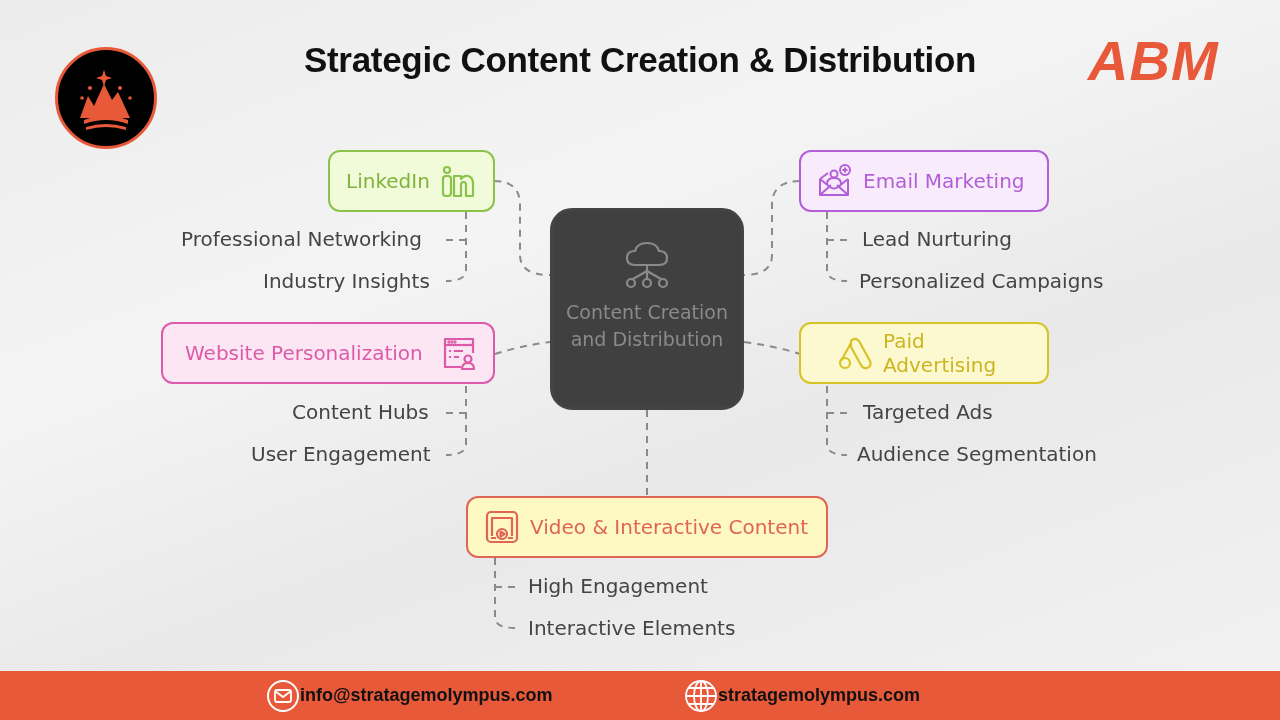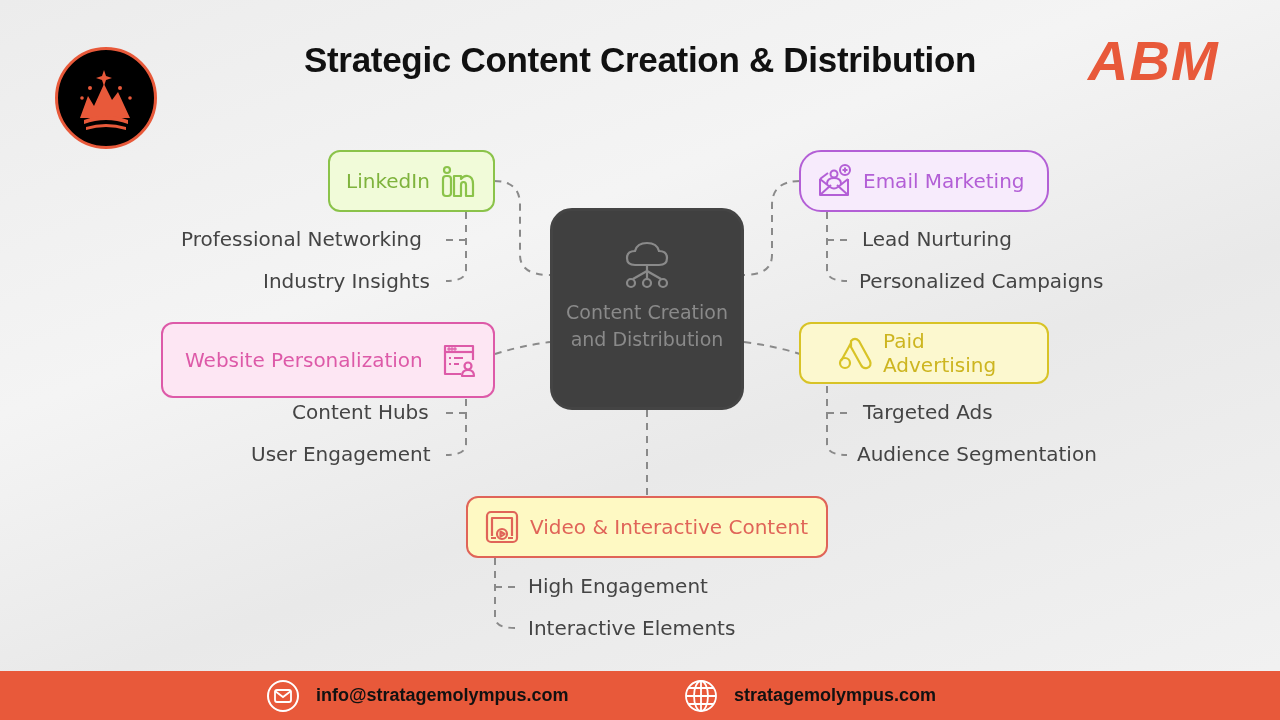--- a/index.html
+++ b/index.html
@@ -38,21 +38,21 @@
     display:flex; flex-direction:column; align-items:center; justify-content:flex-start;
   }
   .center .ctext {
     font-family:"DejaVu Sans", sans-serif; font-size:19px; color:#8a8a8a; text-align:center;
     line-height:27px; margin-top:4px; width:170px;
   }
   .footer {
     left:0; top:671px; width:1280px; height:49px; background:#e8593a;
   }
   .footer-item {
-    position:absolute; top:0; height:49px; display:flex; align-items:center; gap:16px;
+    position:absolute; top:0; height:49px; display:flex; align-items:center; 
     font-family:"Liberation Sans", sans-serif; font-weight:700; font-size:18px; color:#111;
   }
   svg.lines { position:absolute; left:0; top:0; }
 </style>
 </head>
 <body>
 
 <svg class="lines" width="1280" height="720">
   <g fill="none" stroke="#8a8a8a" stroke-width="2" stroke-dasharray="7 6">
 
@@ -119,39 +119,39 @@
     <g fill="none" stroke="#8bc34a" stroke-width="2.2" stroke-linejoin="round">
       <circle cx="7" cy="7" r="3"></circle>
       <rect x="3" y="13" width="8" height="20" rx="3"></rect>
       <path d="M14 33 L14 13 L21 13 L21 16 Q24 12 28 13 Q33 14 33 21 L33 33 L26 33 L26 22 Q26 19 23.5 19 Q21 19 21 22 L21 33 Z"></path>
     </g>
   </svg>
 </div>
 <div class="sub" style="left:181px;top:227px;">Professional Networking</div>
 <div class="sub" style="left:263px;top:269px;">Industry Insights</div>
 
-<div class="node" style="left:799px;top:150px;width:250px;height:62px;border-color:#b35fd6;background:#f7ebfc;color:#b35fd6;border-radius:22px;">
+<div class="node" style="left:799px;top:150px;width:250px;height:62px;border-color:#b35fd6;background:#f7ebfc;color:#b35fd6;">
   <svg class="ico" viewBox="0 0 36 36">
     <g fill="none" stroke="#b35fd6" stroke-width="2" stroke-linejoin="round">
       <path d="M3 16 L3 32 L31 32 L31 16"></path>
       <path d="M3 16 L11 10"></path>
       <path d="M3 32 L14 22 M31 32 L20 22"></path>
       <path d="M3 16 L13 24 Q17 27 21 24 L31 16"></path>
       <circle cx="17" cy="11" r="3.5"></circle>
       <path d="M10 21 Q10 15 17 15 Q24 15 24 21"></path>
       <circle cx="28" cy="7" r="5"></circle>
       <path d="M28 4.5 L28 9.5 M25.5 7 L30.5 7"></path>
     </g>
   </svg>
   <span>Email Marketing</span>
 </div>
 <div class="sub" style="left:862px;top:227px;">Lead Nurturing</div>
 <div class="sub" style="left:859px;top:269px;">Personalized Campaigns</div>
 
-<div class="node" style="left:161px;top:322px;width:334px;height:76px;border-color:#dd5aa8;background:#fde6f3;color:#dd5aa8;padding-left:22px;">
+<div class="node" style="left:161px;top:322px;width:334px;height:62px;border-color:#dd5aa8;background:#fde6f3;color:#dd5aa8;padding-left:22px;">
   <span>Website Personalization</span>
   <svg class="ico" viewBox="0 0 36 36" style="margin-left:auto">
     <g fill="none" stroke="#dd5aa8" stroke-width="2.2" stroke-linejoin="round">
       <path d="M20 32 L4 32 L4 4 L32 4 L32 18"></path>
       <path d="M4 10 L32 10"></path>
       <circle cx="8" cy="7" r="0.6" fill="#dd5aa8"></circle>
       <circle cx="11" cy="7" r="0.6" fill="#dd5aa8"></circle>
       <circle cx="14" cy="7" r="0.6" fill="#dd5aa8"></circle>
       <path d="M8 16 L10 16 M13 16 L22 16 M8 22 L10 22 M13 22 L18 22"></path>
       <circle cx="27" cy="24" r="3.5"></circle>

